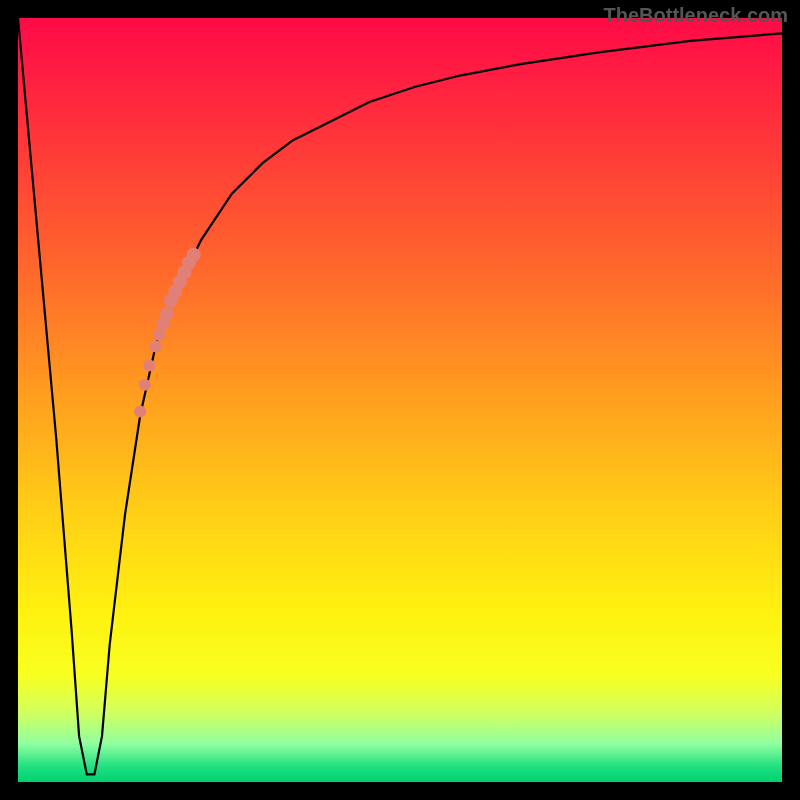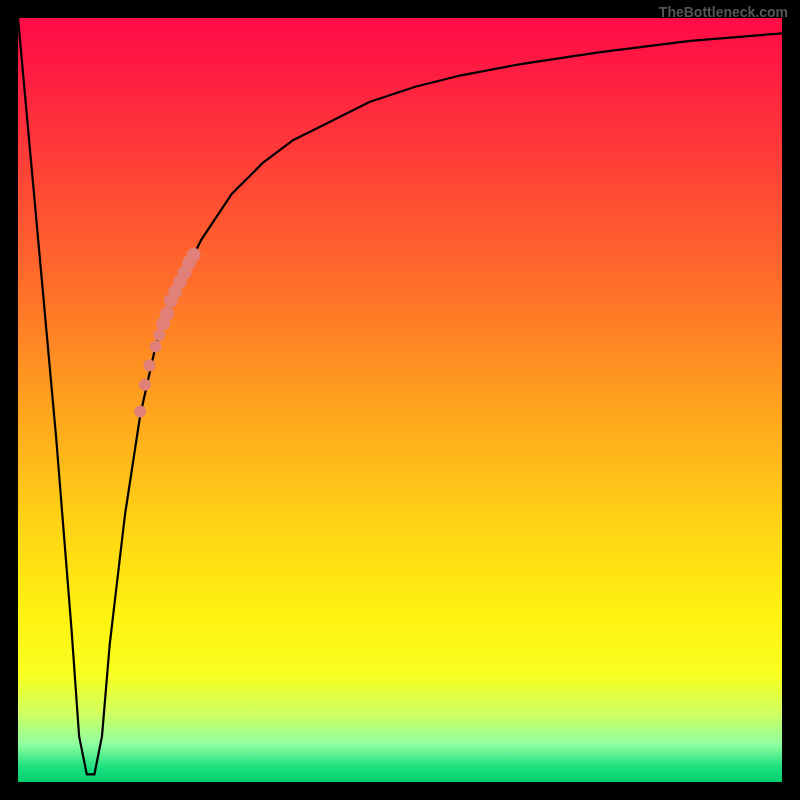--- a/index.html
+++ b/index.html
@@ -8,21 +8,21 @@
     height: 800px;
     background: #000;
     position: relative;
     font-family: Arial, sans-serif;
   }
   .watermark {
     position: absolute;
     top: 4px;
     right: 12px;
     color: #555;
-    font-size: 14px;
+    font-size: 20px;
     font-weight: bold;
     z-index: 10;
   }
   .plot-area {
     position: absolute;
     left: 18px;
     top: 18px;
     width: 764px;
     height: 764px;
   }

